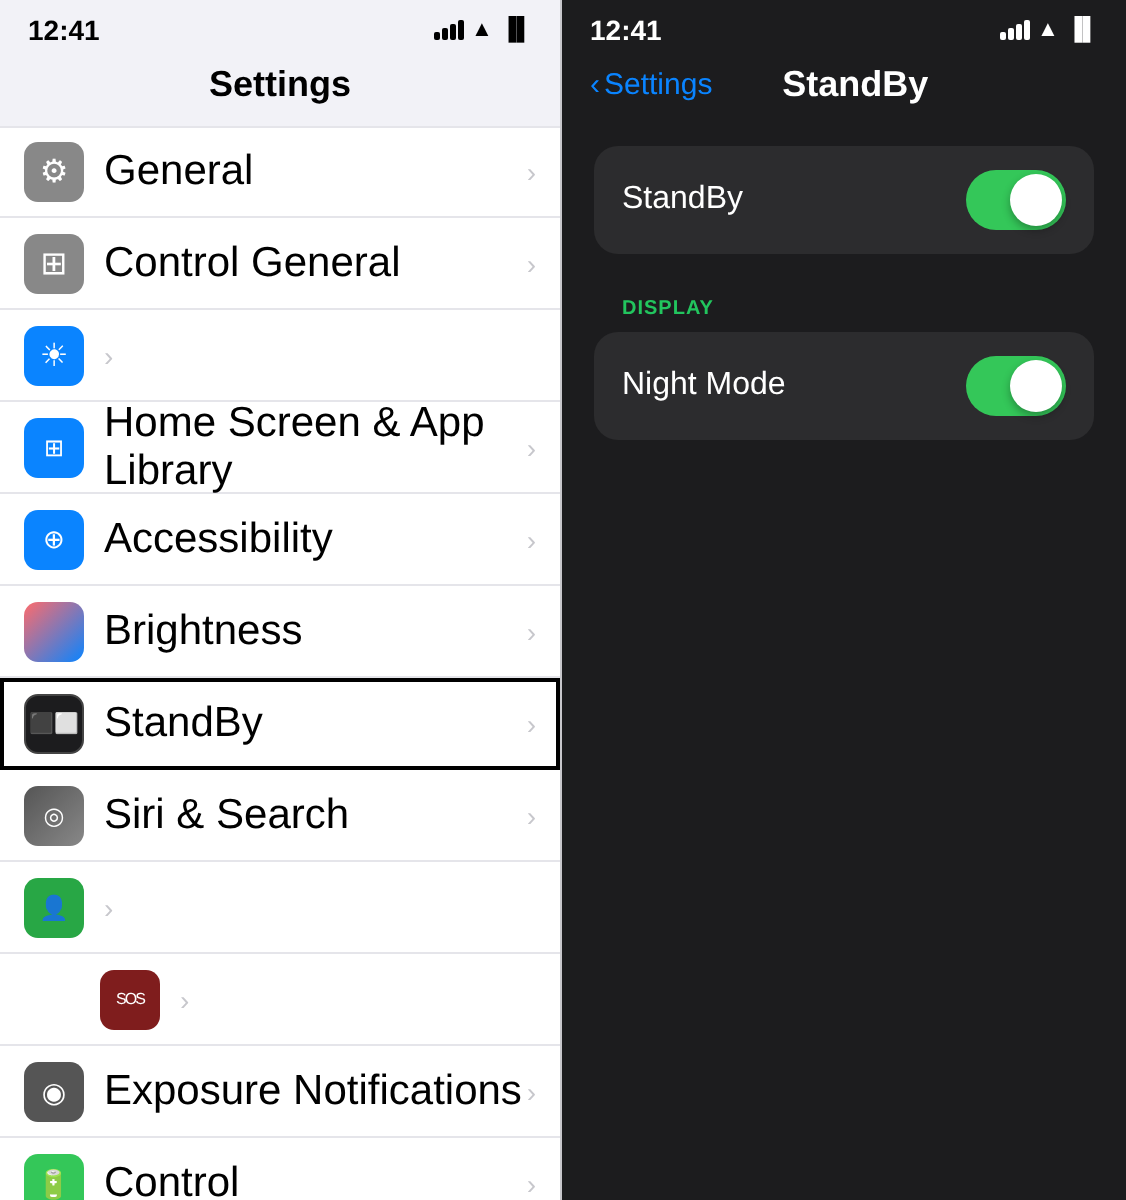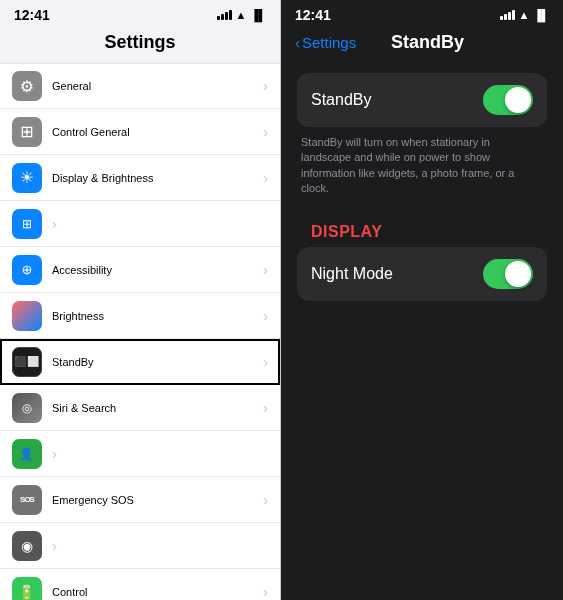--- a/index.html
+++ b/index.html
@@ -72,21 +72,21 @@
       align-items: center;
       justify-content: center;
       margin-right: 10px;
       flex-shrink: 0;
       font-size: 16px;
       color: #fff;
     }
 
     .item-label {
       flex: 1;
-      font-size: 11px;
+      font-size: 21px;
       color: #000;
     }
 
     .item-chevron {
       color: #c7c7cc;
       font-size: 14px;
     }
 
     
     .right-panel {
@@ -175,23 +175,23 @@
       height: 26px;
       border-radius: 50%;
       background: #fff;
       position: absolute;
       top: 2px;
       right: 2px;
       box-shadow: 0 2px 4px rgba(0,0,0,0.3);
     }
 
     .section-header {
-      font-size: 16px;
+      font-size: 10px;
       font-weight: 600;
-      color: #ef4444;
+      color: #22c55e;
       padding: 14px 14px 6px;
       letter-spacing: 0.5px;
       text-transform: uppercase;
     }
 
     
     .signal-bars {
       display: flex;
       align-items: flex-end;
       gap: 1px;
@@ -229,25 +229,25 @@
       <span class="item-label">General</span>
       <span class="item-chevron">›</span>
     </div>
     <div class="list-item">
       <div class="item-icon" style="background:#888;">⊞</div>
       <span class="item-label">Control General</span>
       <span class="item-chevron">›</span>
     </div>
     <div class="list-item">
       <div class="item-icon" style="background:#0a84ff;">☀</div>
-      <span class="item-label">Display &amp; Brightness</span>
       <span class="item-chevron">›</span>
     </div>
     <div class="list-item">
       <div class="item-icon" style="background:#0a84ff; font-size:12px;">⊞</div>
+      <span class="item-label">Home Screen &amp; App Library</span>
       <span class="item-chevron">›</span>
     </div>
     <div class="list-item">
       <div class="item-icon" style="background:#0a84ff; font-size:13px;">⊕</div>
       <span class="item-label">Accessibility</span>
       <span class="item-chevron">›</span>
     </div>
     <div class="list-item">
       <div class="item-icon" style="background: linear-gradient(135deg,#ff6b6b,#0a84ff); font-size:12px;"></div>
       <span class="item-label">Brightness</span>
@@ -261,26 +261,26 @@
     <div class="list-item">
       <div class="item-icon" style="background: linear-gradient(135deg,#555,#888); font-size:12px;">◎</div>
       <span class="item-label">Siri &amp; Search</span>
       <span class="item-chevron">›</span>
     </div>
     <div class="list-item">
       <div class="item-icon" style="background:#28a745; font-size:12px;">👤</div>
       <span class="item-chevron">›</span>
     </div>
     <div class="list-item">
-      <div class="item-icon" style="background:#737373; font-size:8px; font-weight:bold; letter-spacing:-1px;">SOS</div>
-      <span class="item-label">Emergency SOS</span>
+      <div class="item-icon" style="background:#7f1d1d; font-size:8px; font-weight:normal; letter-spacing:-1px;margin-left:38px;">SOS</div>
       <span class="item-chevron">›</span>
     </div>
     <div class="list-item">
       <div class="item-icon" style="background:#555; font-size:14px;">◉</div>
+      <span class="item-label">Exposure Notifications</span>
       <span class="item-chevron">›</span>
     </div>
     <div class="list-item">
       <div class="item-icon" style="background:#34c759; font-size:14px;">🔋</div>
       <span class="item-label">Control</span>
       <span class="item-chevron">›</span>
     </div>
 
   </div>
 </div>
@@ -311,21 +311,20 @@
   <div class="right-content">
 
     <div class="setting-card">
       <div class="setting-row">
         <span class="setting-row-label">StandBy</span>
         <div class="toggle">
           <div class="toggle-knob"></div>
         </div>
       </div>
     </div>
-    <div style="font-size:11px; color:#8e8e93; padding: 0 4px 12px; line-height:1.4;">StandBy will turn on when stationary in landscape and while on power to show information like widgets, a photo frame, or a clock.</div>
 
     <div class="section-header">DISPLAY</div>
 
     <div class="setting-card">
       <div class="setting-row">
         <span class="setting-row-label">Night Mode</span>
         <div class="toggle">
           <div class="toggle-knob"></div>
         </div>
       </div>

